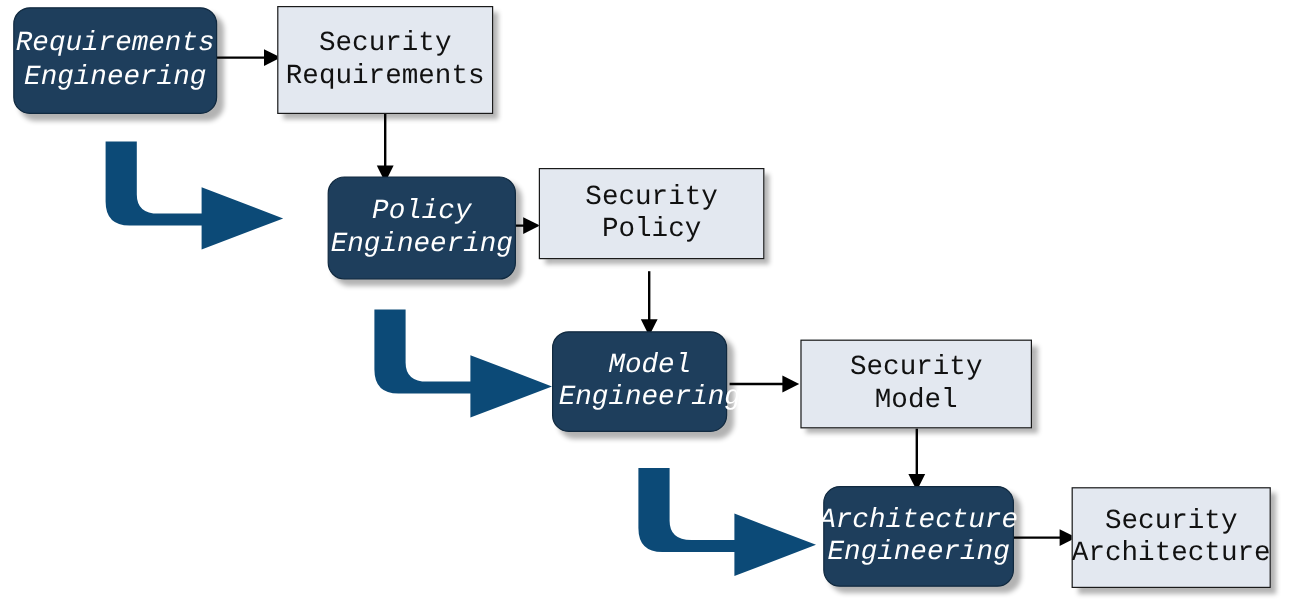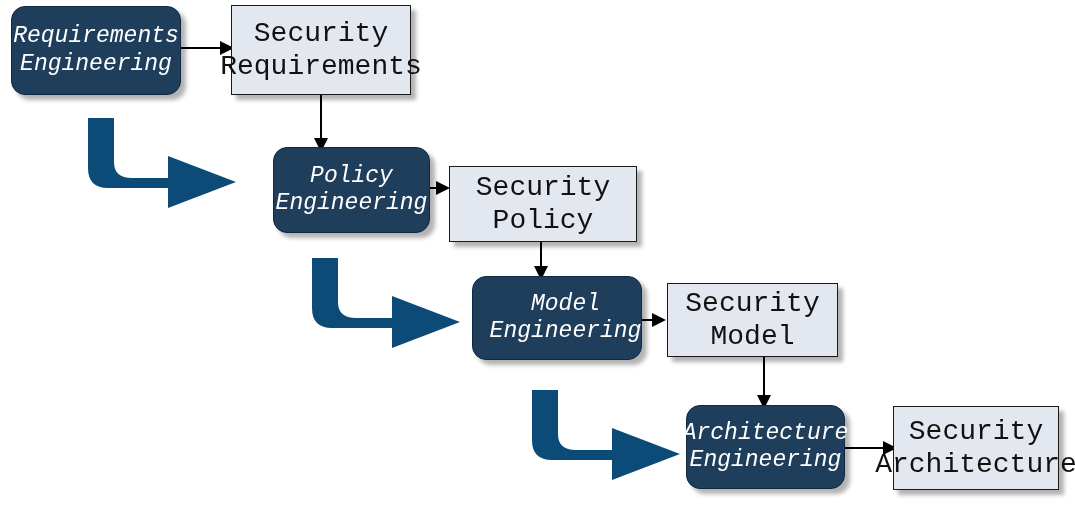--- a/index.html
+++ b/index.html
@@ -38,21 +38,21 @@
     font-size: 23px;
     box-shadow: 5px 5px 4px rgba(0,0,0,0.30);
   }
   
   .node.artifact {
     background: #e3e8f0;
     color: #111111;
     border: 1.6px solid #1a1a1a;
     border-radius: 0;
     font-style: normal;
-    font-size: 28px;
+    font-size: 23px;
     box-shadow: 5px 5px 4px rgba(0,0,0,0.30);
   }
   .connector {
     position: absolute;
     overflow: visible;
   }
   .bigarrow {
     position: absolute;
     overflow: visible;
   }
@@ -111,26 +111,26 @@
 
   <div class="node activity" style="left:11px; top:6px; width:170px; height:89px;">Requirements
 Engineering</div>
 
   <div class="node artifact" style="left:231px; top:5px; width:180px; height:90px;">Security
 Requirements</div>
 
   <div class="node activity" style="left:241px; top:147px; width:157px; height:86px;margin-left:32px;">Policy
 Engineering</div>
 
-  <div class="node artifact" style="left:449px; top:166px; width:188px; height:76px;">Security Policy</div>
+  <div class="node artifact" style="left:449px; top:140px; width:188px; height:76px;">Security Policy</div>
 
-  <div class="node activity" style="left:472px; top:276px; width:170px; height:84px;padding-left:17px;">Model
+  <div class="node activity" style="left:460px; top:276px; width:146px; height:84px;padding-left:17px;">Model
 Engineering</div>
 
-  <div class="node artifact" style="left:667px; top:283px; width:171px; height:74px;">Security Model</div>
+  <div class="node artifact" style="left:667px; top:283px; width:193px; height:74px;">Security Model</div>
 
   <div class="node activity" style="left:686px; top:405px; width:159px; height:84px;">Architecture
 Engineering</div>
 
   <div class="node artifact" style="left:893px; top:406px; width:166px; height:84px;">Security
 Architecture</div>
 
 </div>
 
 </body></html>

